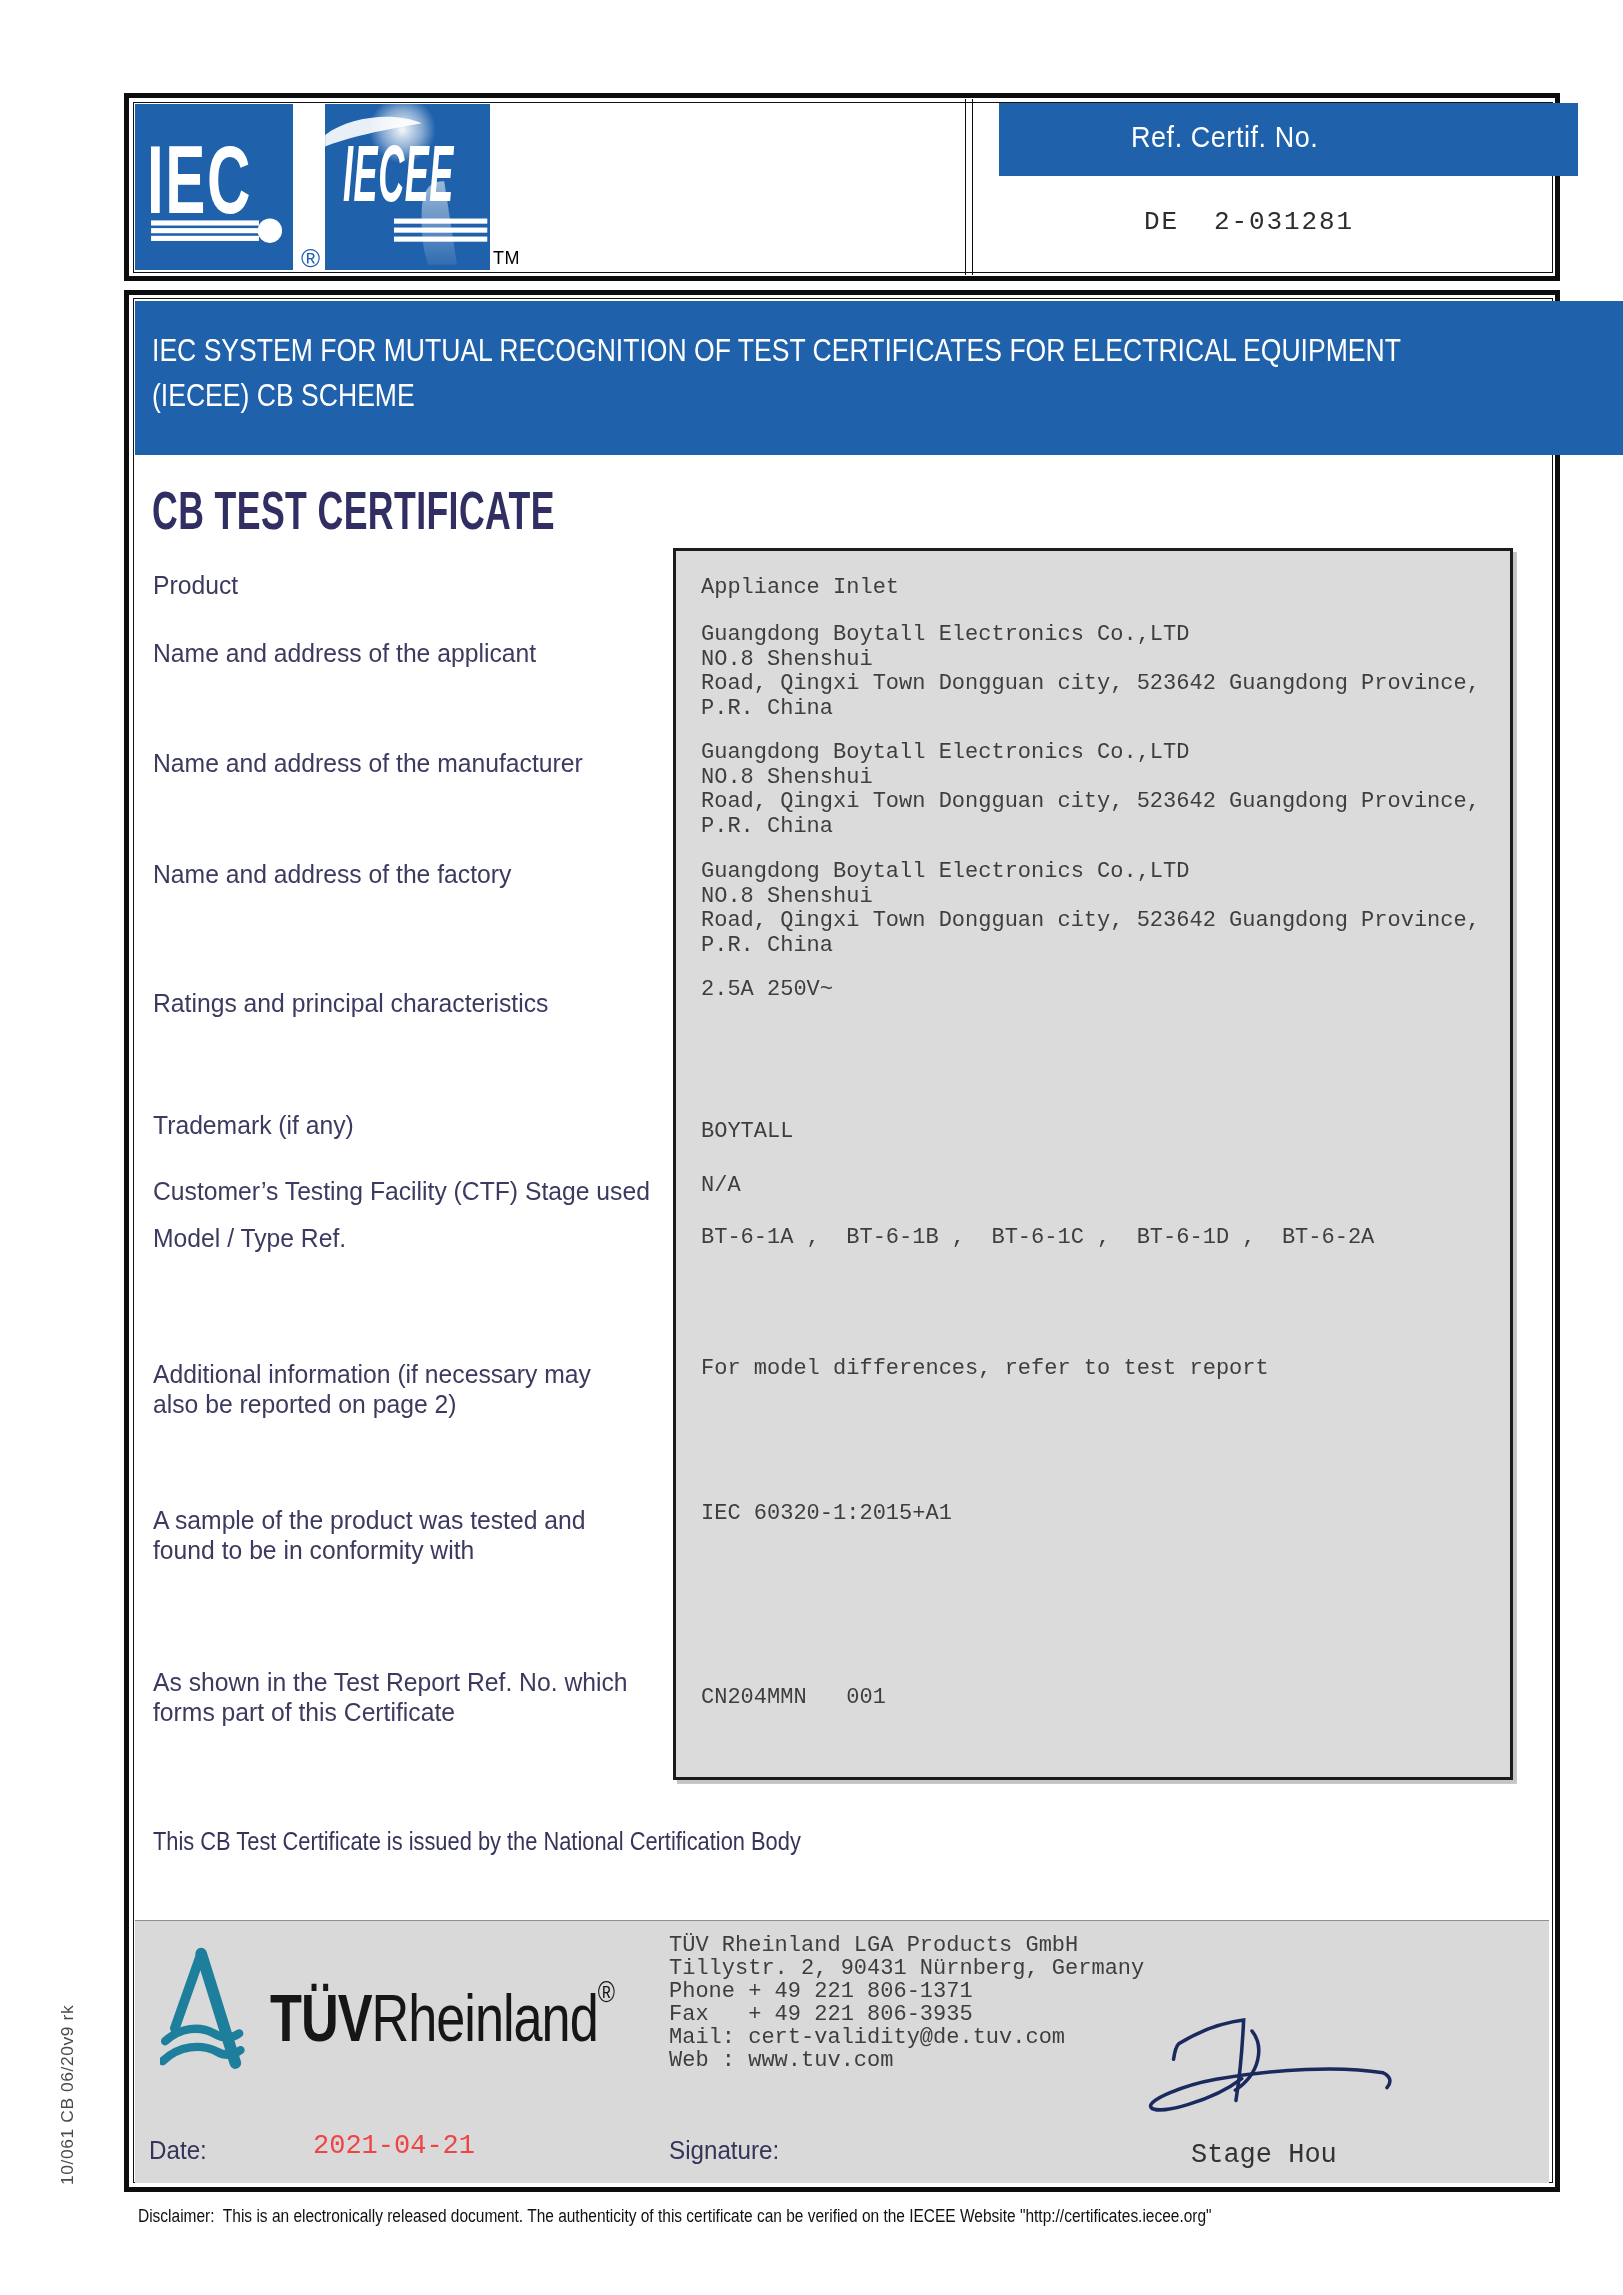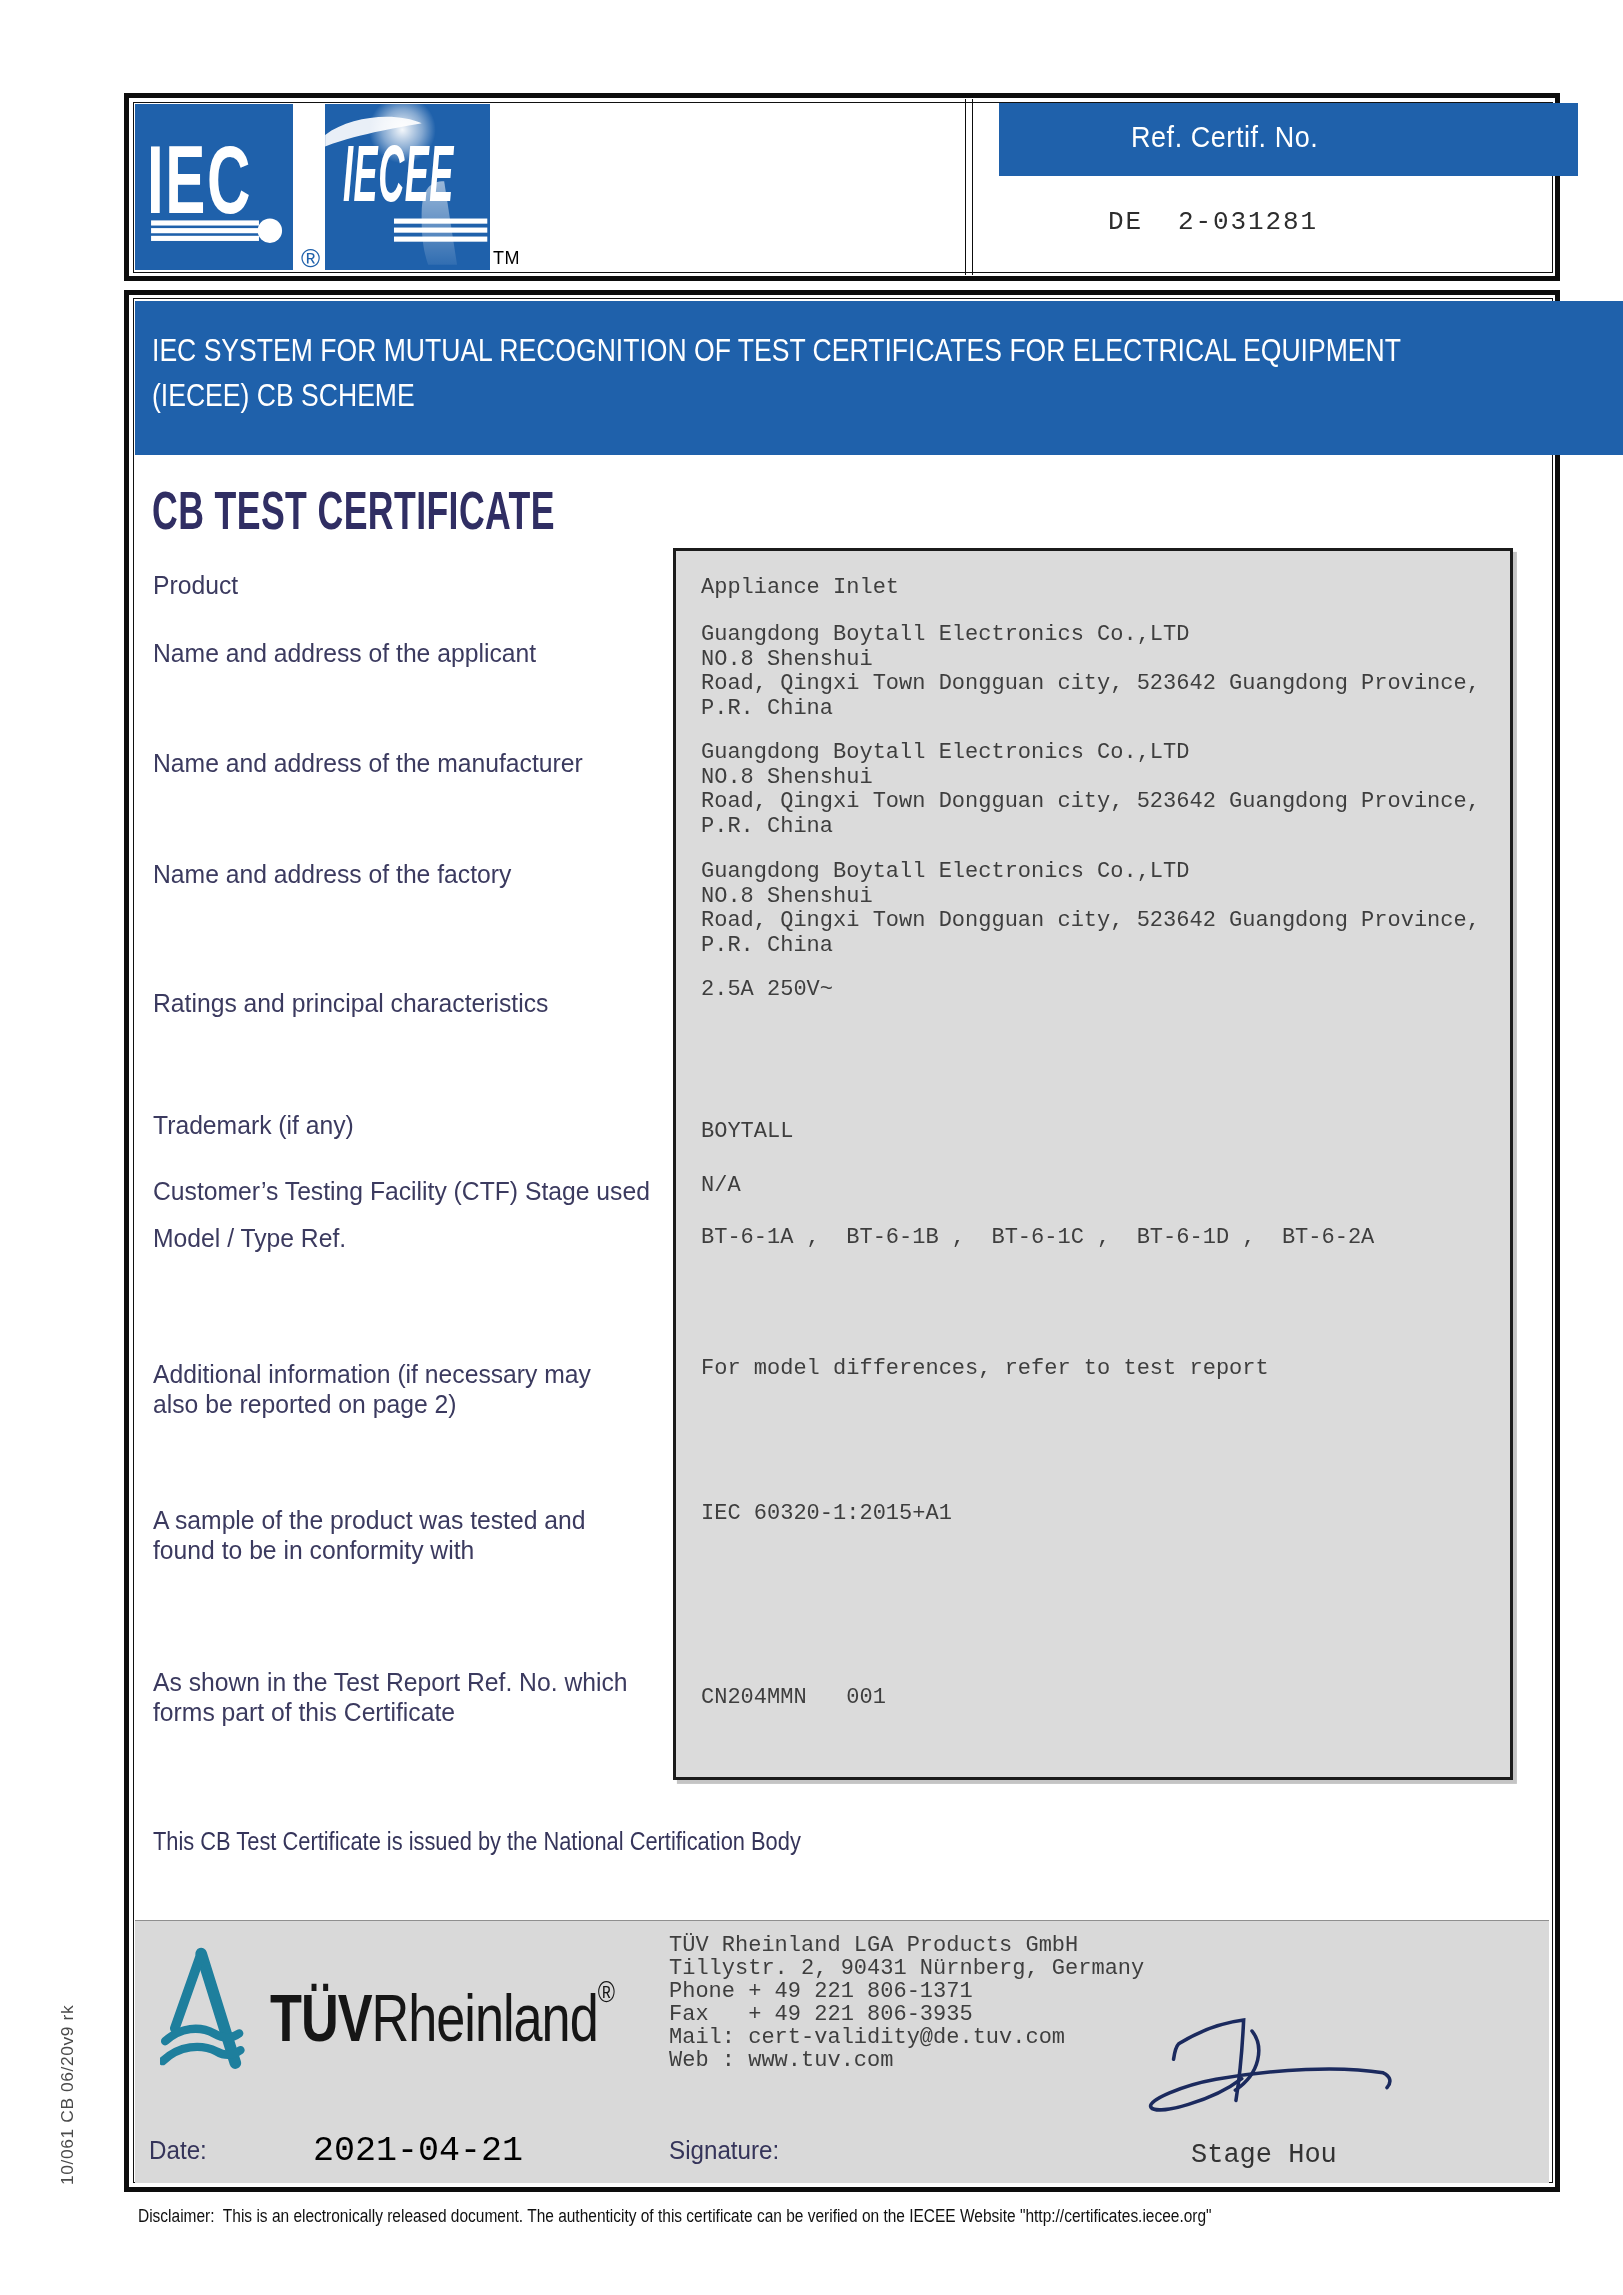--- a/index.html
+++ b/index.html
@@ -8,38 +8,38 @@
   .abs{position:absolute;}
   
   .frame-outer{position:absolute;border:5.8px solid #0d0d0d;background:#ffffff;box-sizing:border-box;}
   .frame-inner{position:absolute;border:1.3px solid #111111;box-sizing:border-box;}
   
   .blue{background:#1F61AB;}
   .logo-box{position:absolute;overflow:hidden;}
   .divider{position:absolute;width:7.7px;border-left:1.9px solid #0d0d0d;border-right:1.9px solid #0d0d0d;box-sizing:border-box;}
   .ref-label{color:#ffffff;font-size:29px;letter-spacing:0.6px;transform:scaleX(.93);transform-origin:left top;}
   .mono{font-family:"Liberation Mono","DejaVu Sans Mono",monospace;color:#3E3E3E;white-space:pre;}
-  .ref-num{font-size:26px;letter-spacing:1.9px;color:#2d2d2d;}
+  .ref-num{font-size:26px;letter-spacing:1.9px;color:#2d2d2d;margin-left:36px;}
   
   .banner-line{color:#ffffff;font-size:32px;font-weight:400;letter-spacing:0;transform:scaleX(.83);transform-origin:left top;white-space:pre;}
   .doc-title{color:#302E63;font-size:54px;font-weight:700;transform:scaleX(.66);transform-origin:left top;letter-spacing:0.6px;white-space:pre;}
   
   .lbl{color:#3B3A5F;font-size:26px;line-height:30px;transform:scaleX(.95);transform-origin:left top;white-space:pre-line;}
   .val{font-size:22px;line-height:24.5px;}
   .graybox{position:absolute;background:#DBDBDB;border:3.2px solid #1b1b1b;box-sizing:border-box;box-shadow:3.9px 3.9px 0 #c4c4c4;}
   .issued{color:#35345A;font-size:26px;transform:scaleX(.84);transform-origin:left top;white-space:pre;}
   
   .footer-panel{position:absolute;background:#D9D9D9;border-top:1.3px solid #8f8f8f;box-sizing:border-box;}
   .tuv-word{white-space:nowrap;color:#161616;font-size:67px;transform:scaleX(.78);transform-origin:left top;letter-spacing:-1.3px;line-height:1;}
   .tuv-word .bold{font-weight:700;}
   .tuv-word .reg{font-size:30px;vertical-align:39px;font-weight:400;letter-spacing:0;}
   .contact{font-size:22px;line-height:23px;color:#3E3E3E;}
   .small-lab{color:#35345A;font-size:26px;transform:scaleX(.93);transform-origin:left top;}
   .sig-name{font-size:27px;color:#333333;}
-  .date-val{font-size:35px;color:#000000;}
+  .date-val{font-size:27px;color:#ef4444;}
   .side-code{color:#4a4a4a;font-size:17.4px;writing-mode:vertical-rl;transform:rotate(180deg);letter-spacing:0.6px;}
   .disclaimer{color:#111111;font-size:18px;transform:scaleX(.86);transform-origin:left top;white-space:pre;}
   .tm-mark{color:#000000;font-size:18px;font-weight:400;letter-spacing:0.6px;}
   .r-mark{color:#1F61AB;font-size:26px;}
 </style>
 </head>
 <body>
 
 <div class="frame-outer" style="left:124px;top:93px;width:1436px;height:188px;"></div>
 <div class="frame-inner" style="left:133px;top:102px;width:1420px;height:171px;"></div>

